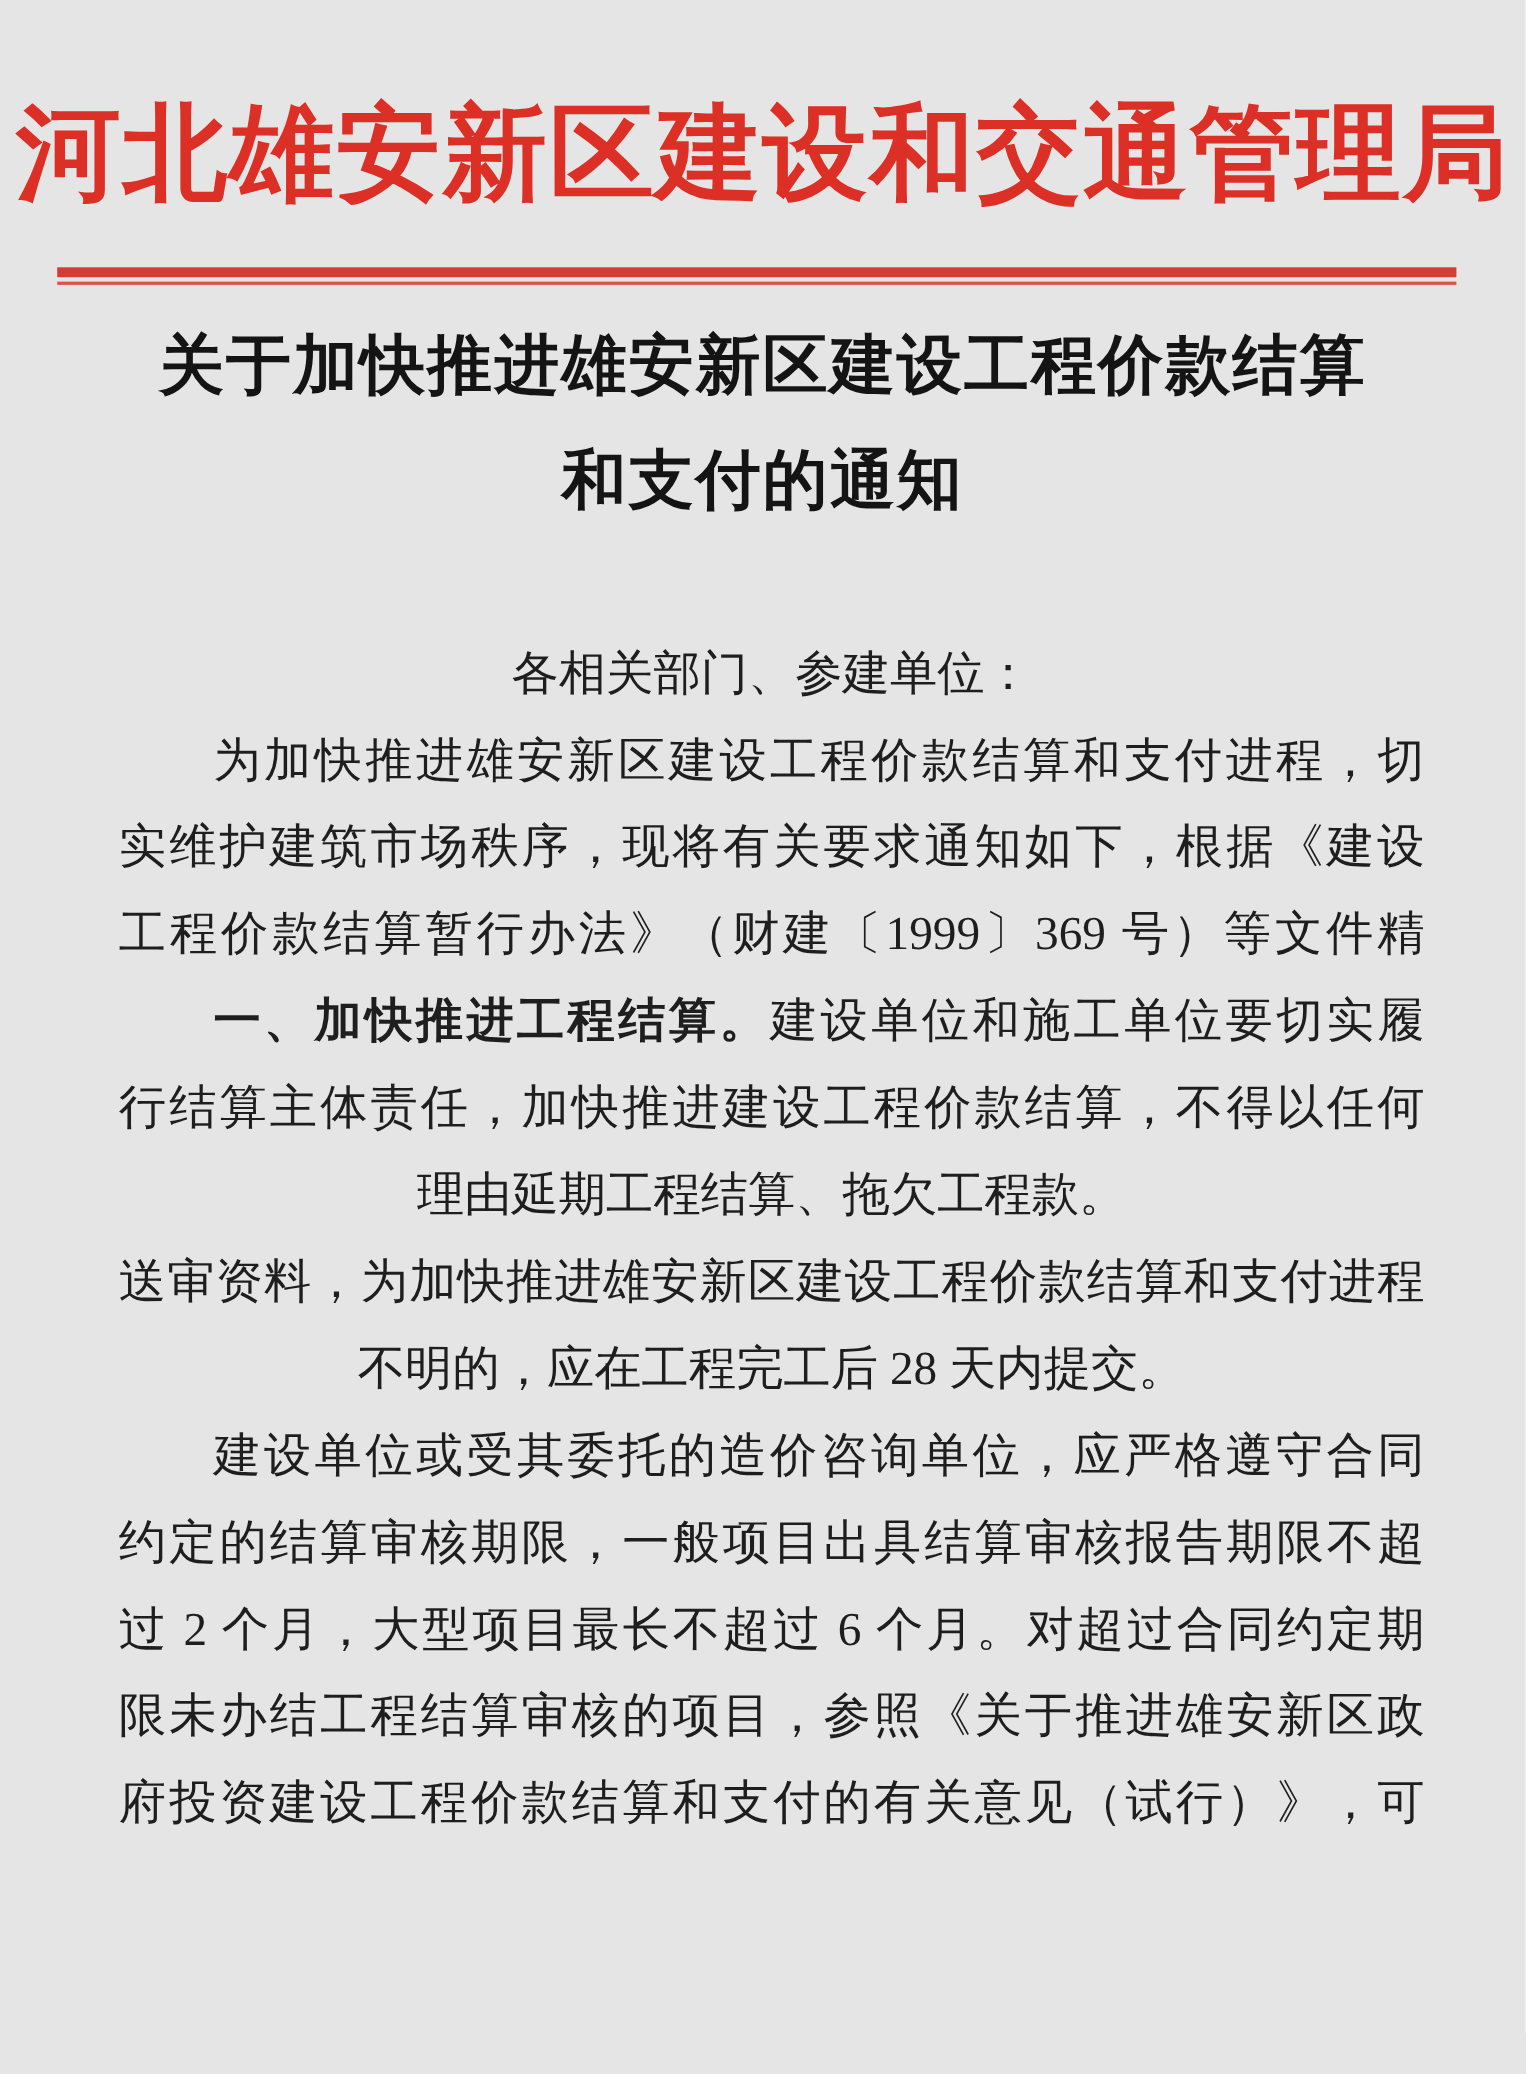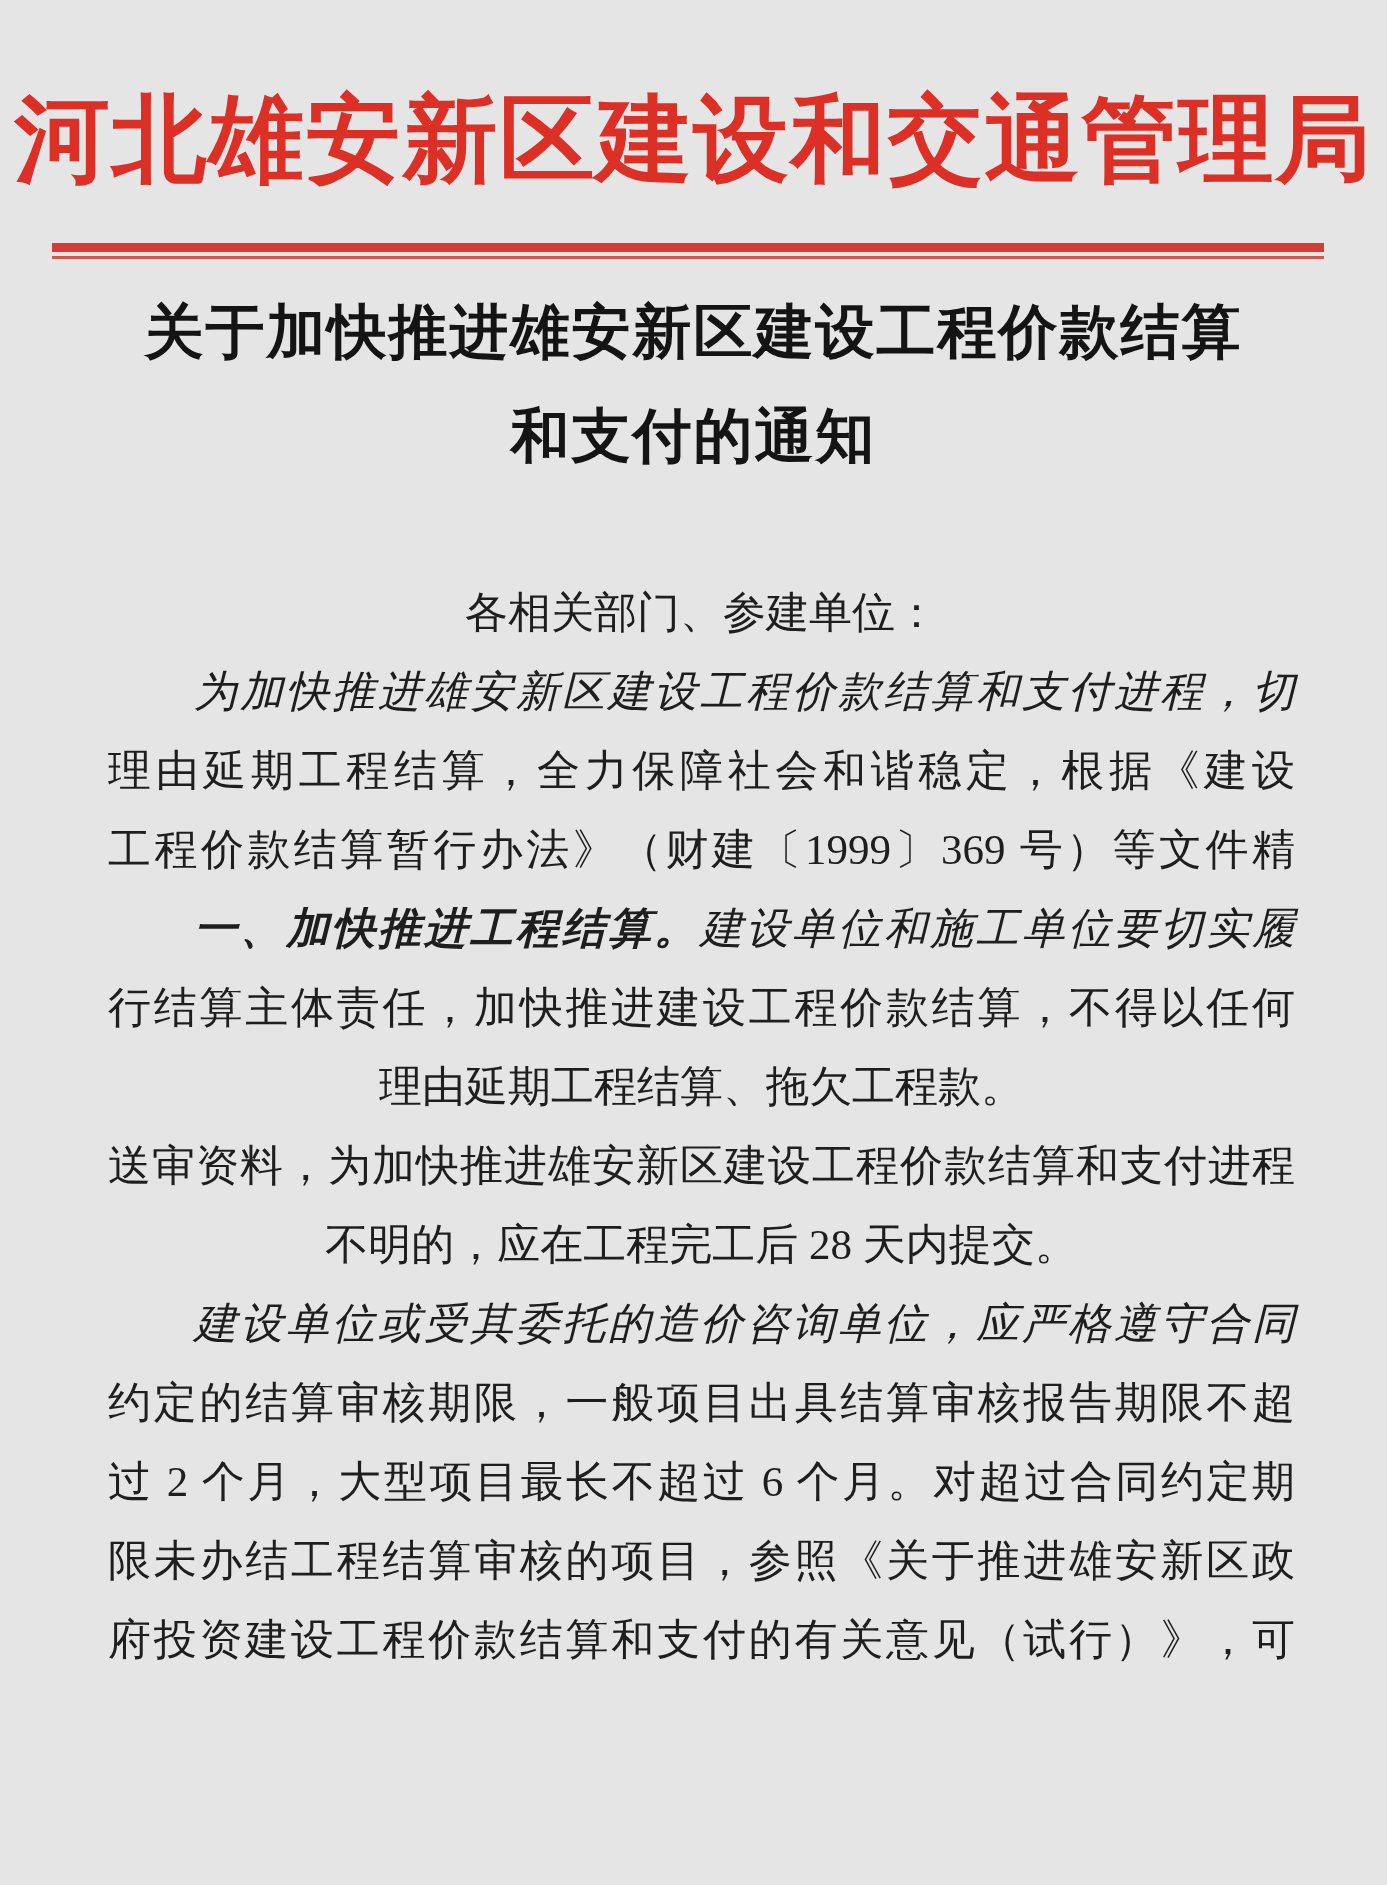--- a/index.html
+++ b/index.html
@@ -57,21 +57,20 @@
   }
   .body-line {
     text-align: center;
   }
   .body-line.fill {
     text-align: justify;
     text-align-last: justify;
   }
   .body-line.indent {
     text-indent: 86px;
-    font-style: italic;
   }
   .seg { font-weight: 400; }
   .seg-bold {
     font-weight: 700;
     font-family: "Liberation Sans", "DejaVu Sans", sans-serif;
   }
 </style>
 </head>
 <body>
 
@@ -85,21 +84,21 @@
   </div>
 
   <div class="doc-title">
     <div class="title-line">关于加快推进雄安新区建设工程价款结算</div>
     <div class="title-line">和支付的通知</div>
   </div>
 
   <div class="body-block" id="body-lines">
       <div class="body-line"><span class="seg">各相关部门、参建单位：</span></div>
       <div class="body-line indent fill"><span class="seg">为加快推进雄安新区建设工程价款结算和支付进程，切</span></div>
-      <div class="body-line fill"><span class="seg">理由延期工程结算，全力保障社会和谐稳定，根据《建设</span></div>
+      <div class="body-line fill"><span class="seg">实维护建筑市场秩序，现将有关要求通知如下，根据《建设</span></div>
       <div class="body-line fill"><span class="seg">工程价款结算暂行办法》（财建〔1999〕369 号）等文件精</span></div>
       <div class="body-line indent fill"><span class="seg-bold">一、加快推进工程结算。</span><span class="seg">建设单位和施工单位要切实履</span></div>
       <div class="body-line fill"><span class="seg">行结算主体责任，加快推进建设工程价款结算，不得以任何</span></div>
       <div class="body-line"><span class="seg">理由延期工程结算、拖欠工程款。</span></div>
       <div class="body-line fill"><span class="seg">送审资料，为加快推进雄安新区建设工程价款结算和支付进程</span></div>
       <div class="body-line"><span class="seg">不明的，应在工程完工后 28 天内提交。</span></div>
       <div class="body-line indent fill"><span class="seg">建设单位或受其委托的造价咨询单位，应严格遵守合同</span></div>
       <div class="body-line fill"><span class="seg">约定的结算审核期限，一般项目出具结算审核报告期限不超</span></div>
       <div class="body-line fill"><span class="seg">过 2 个月，大型项目最长不超过 6 个月。对超过合同约定期</span></div>
       <div class="body-line fill"><span class="seg">限未办结工程结算审核的项目，参照《关于推进雄安新区政</span></div>

